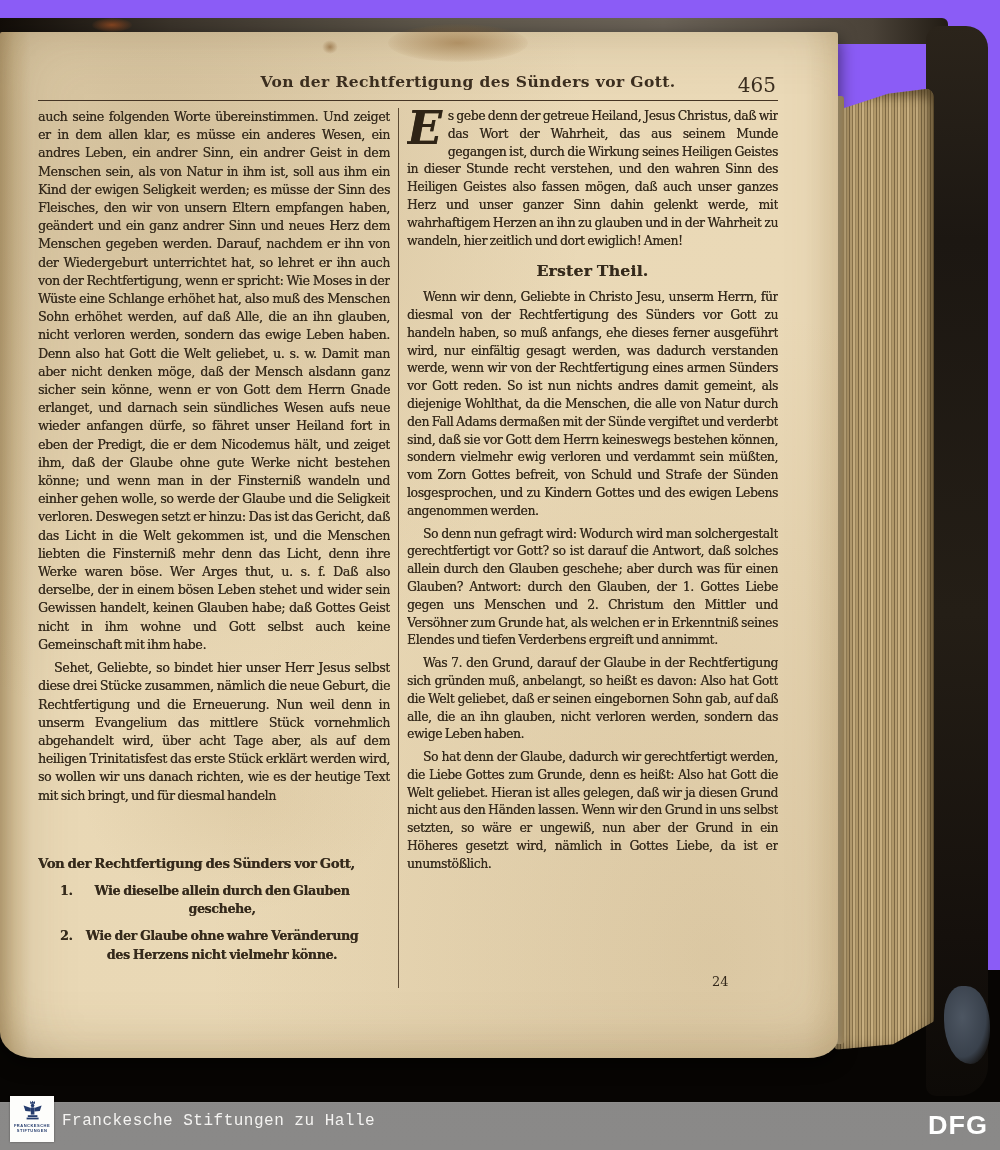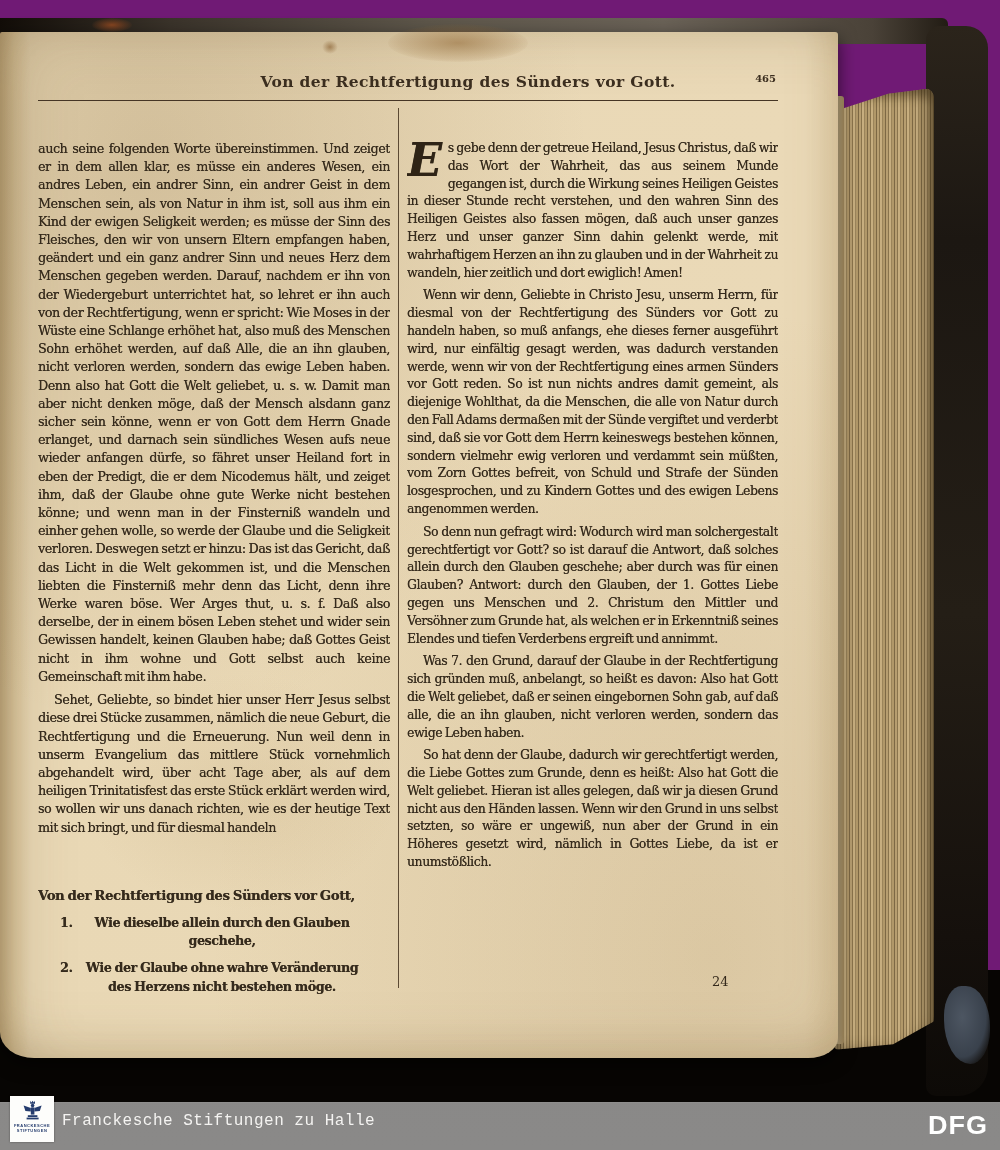--- a/index.html
+++ b/index.html
@@ -1,18 +1,18 @@
 <!DOCTYPE html>
 <html><head>
 <meta charset="utf-8">
 <style>
   * { margin:0; padding:0; box-sizing:border-box; }
   html,body { width:1000px; height:1150px; overflow:hidden; background:#070503;
               font-family:"DejaVu Serif", serif; }
-  .stage { position:relative; width:1000px; height:970px; background:#701a75; }
+  .stage { position:relative; width:1000px; height:970px; background:#8b5cf6; }
 
   
   .cover-top { position:absolute; left:0; top:18px; width:948px; height:26px;
                background:linear-gradient(90deg,#120d08 0%, #3a332a 18%, #5d564a 45%, #6a6257 70%, #4a4238 92%, #221c14 100%);
                border-radius:0 6px 3px 0; }
   .cover-right { position:absolute; left:926px; top:26px; width:62px; height:1070px;
                  background:linear-gradient(180deg,#2b241b 0%, #1c1712 20%, #241e16 55%, #15100c 85%, #0d0a07 100%);
                  border-radius:14px 22px 30px 10px; }
   .cloth-worn { position:absolute; left:944px; top:986px; width:46px; height:78px;
                 background:radial-gradient(ellipse at 40% 40%, #4d5662 0%, #39414c 60%, transparent 85%);
@@ -37,29 +37,29 @@
             #e9d8b5;
           border-radius:2px 3px 30px 34px / 2px 3px 20px 26px;
           box-shadow: inset 30px 14px 70px -30px rgba(95,72,38,.35),
                       inset -12px -24px 60px -24px rgba(130,100,55,.35),
                       0 6px 18px rgba(0,0,0,.6); }
   .stain { position:absolute; pointer-events:none; }
 
   .runhead { position:absolute; left:38px; top:40px; width:740px; text-align:center;
              padding-left:120px; font-size:15.5px; font-weight:bold; color:#3b2e1f;
              letter-spacing:.4px; }
-  .pagenum { position:absolute; right:62px; top:41px; font-size:10px; color:#3b2e1f;font-weight:bold; }
+  .pagenum { position:absolute; right:62px; top:41px; font-size:20px; color:#3b2e1f; }
   .head-rule { position:absolute; left:38px; top:68px; width:740px; height:0;
                border-top:1.6px solid #453525; }
 
   .columns { position:absolute; left:38px; top:76px; width:740px; height:902px;
              display:flex; overflow:hidden; }
   .col { color:#352a1c; font-size:12.6px; line-height:18.2px; text-align:justify;
          letter-spacing:-0.35px; word-spacing:-1px; overflow:hidden;
-         text-shadow:0.25px 0 0 rgba(53,42,28,.8);margin-top:32px; }
+         text-shadow:0.25px 0 0 rgba(53,42,28,.8); }
   .col-left  { width:352px; height:100%; }
   .col-right { width:371px; height:100%; font-size:12.3px; line-height:17.8px; }
   .col-divider { width:1px; background:#5b4933; margin:0 8px 0 8px; height:880px; }
   .col p.indent { text-indent:16px; }
   .col p + p { margin-top:5px; }
 
   .announce-title { margin-top:50px; text-align:left; font-weight:bold; font-size:13.2px; }
   .announce-lead  { margin-top:10px; }
   .ann-item { display:flex; margin-top:9px; font-weight:bold; padding-left:22px; }
   .ann-item .num { width:20px; flex:none; }
@@ -116,30 +116,31 @@
         <p class="indent">Sehet, Geliebte, so bindet hier unser Herr Jesus selbst diese drei Stücke zusammen, nämlich die neue Geburt, die Rechtfertigung und die Erneuerung. Nun weil denn in unserm Evangelium das mittlere Stück vornehmlich abgehandelt wird, über acht Tage aber, als auf dem heiligen Trinitatisfest das erste Stück erklärt werden wird, so wollen wir uns danach richten, wie es der heutige Text mit sich bringt, und für diesmal handeln</p>
 
         <div class="announce-title">Von der Rechtfertigung des Sünders vor Gott,</div>
 
         <div class="ann-item">
           <span class="num">1.</span>
           <span class="txt">Wie dieselbe allein durch den Glauben geschehe,</span>
         </div>
         <div class="ann-item">
           <span class="num">2.</span>
-          <span class="txt">Wie der Glaube ohne wahre Veränderung des Herzens nicht bestehen möge.</span>
+          <span class="txt">Wie der Glaube ohne wahre Veränderung des Herzens nicht vielmehr könne.</span>
         </div>
 
       </div>
 
       <div class="col-divider"></div>
 
       <div class="col col-right">
         <p><span class="dropcap">E</span><span>s gebe denn der getreue Heiland, Jesus Christus, daß wir das Wort der Wahrheit, das aus seinem Munde gegangen ist, durch die Wirkung seines Heiligen Geistes in dieser Stunde recht verstehen, und den wahren Sinn des Heiligen Geistes also fassen mögen, daß auch unser ganzes Herz und unser ganzer Sinn dahin gelenkt werde, mit wahrhaftigem Herzen an ihn zu glauben und in der Wahrheit zu wandeln, hier zeitlich und dort ewiglich! Amen!</span></p>
 
+        <div class="section-head">Erster Theil.</div>
 
         <p class="indent">Wenn wir denn, Geliebte in Christo Jesu, unserm Herrn, für diesmal von der Rechtfertigung des Sünders vor Gott zu handeln haben, so muß anfangs, ehe dieses ferner ausgeführt wird, nur einfältig gesagt werden, was dadurch verstanden werde, wenn wir von der Rechtfertigung eines armen Sünders vor Gott reden. So ist nun nichts andres damit gemeint, als diejenige Wohlthat, da die Menschen, die alle von Natur durch den Fall Adams dermaßen mit der Sünde vergiftet und verderbt sind, daß sie vor Gott dem Herrn keineswegs bestehen können, sondern vielmehr ewig verloren und verdammt sein müßten, vom Zorn Gottes befreit, von Schuld und Strafe der Sünden losgesprochen, und zu Kindern Gottes und des ewigen Lebens angenommen werden.</p>
         <p class="indent">So denn nun gefragt wird: Wodurch wird man solchergestalt gerechtfertigt vor Gott? so ist darauf die Antwort, daß solches allein durch den Glauben geschehe; aber durch was für einen Glauben? Antwort: durch den Glauben, der 1. Gottes Liebe gegen uns Menschen und 2. Christum den Mittler und Versöhner zum Grunde hat, als welchen er in Erkenntniß seines Elendes und tiefen Verderbens ergreift und annimmt.</p>
         <p class="indent">Was 7. den Grund, darauf der Glaube in der Rechtfertigung sich gründen muß, anbelangt, so heißt es davon: Also hat Gott die Welt geliebet, daß er seinen eingebornen Sohn gab, auf daß alle, die an ihn glauben, nicht verloren werden, sondern das ewige Leben haben.</p>
         <p class="indent">So hat denn der Glaube, dadurch wir gerechtfertigt werden, die Liebe Gottes zum Grunde, denn es heißt: Also hat Gott die Welt geliebet. Hieran ist alles gelegen, daß wir ja diesen Grund nicht aus den Händen lassen. Wenn wir den Grund in uns selbst setzten, so wäre er ungewiß, nun aber der Grund in ein Höheres gesetzt wird, nämlich in Gottes Liebe, da ist er unumstößlich.</p>
       </div>
     </div>
 
     <div class="signature">24</div>
   </div>

